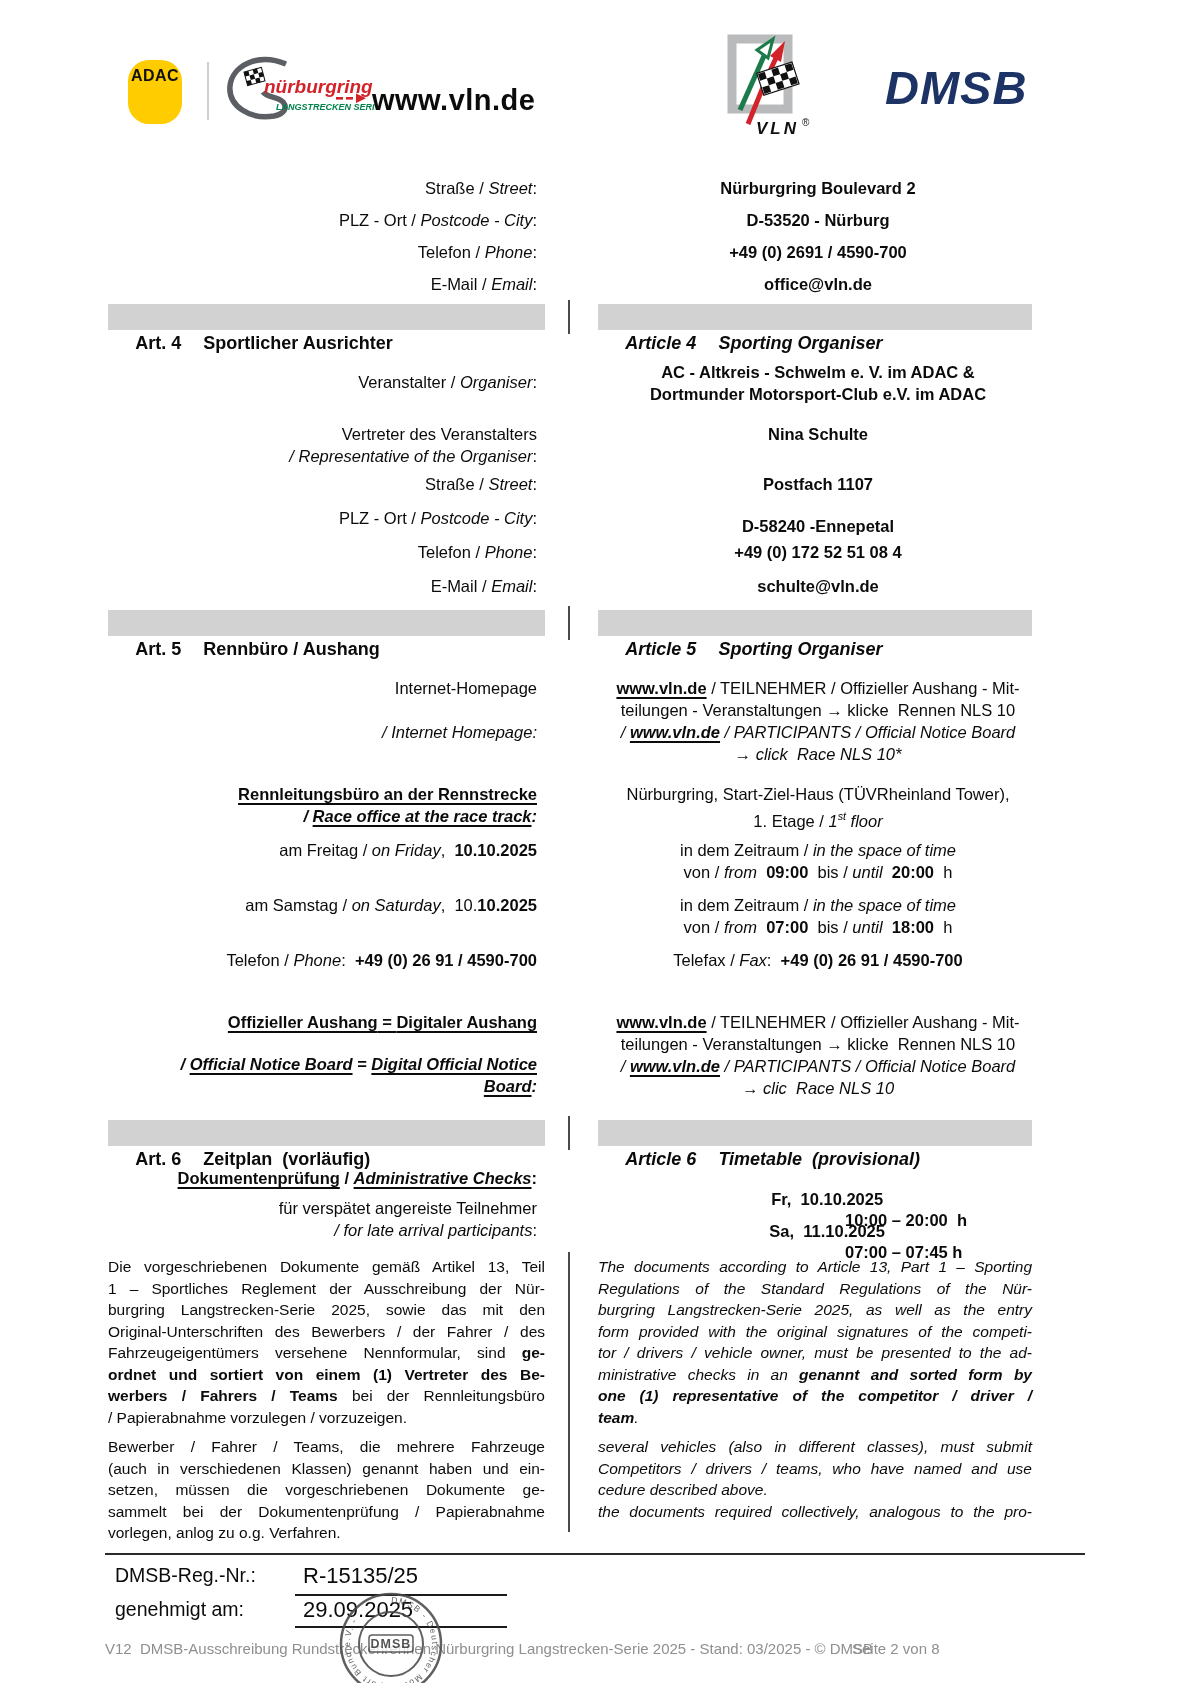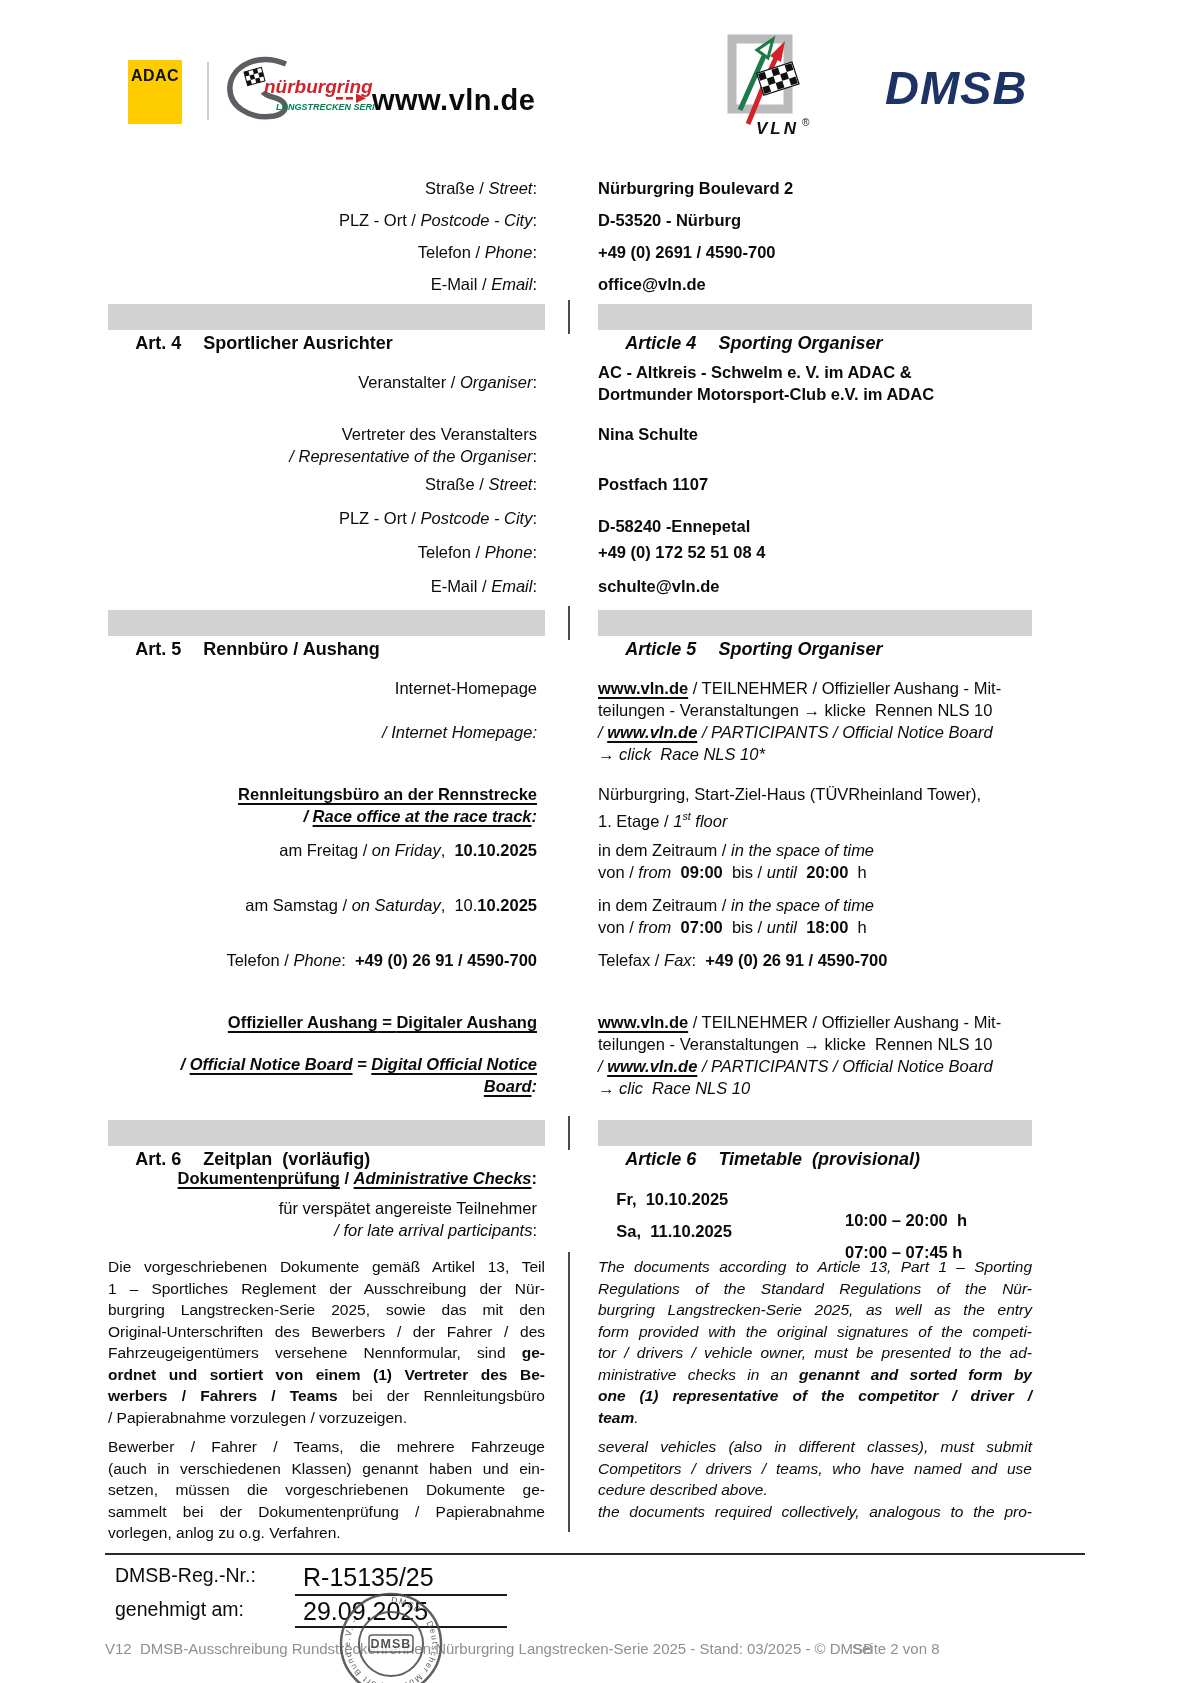--- a/index.html
+++ b/index.html
@@ -1,44 +1,44 @@
 <!DOCTYPE html>
 <html><head>
 <meta charset="utf-8">
 <style>
   html,body{margin:0;padding:0;background:#e8e8e8;}
   .page{position:relative;width:1190px;height:1683px;background:#fff;overflow:hidden;
         font-family:"Liberation Sans",sans-serif;color:#0b0b0b;font-size:16.5px;margin:0 auto;}
   .abs{position:absolute;}
   .lbl{position:absolute;left:108px;width:429px;text-align:right;white-space:pre;line-height:21px;}
-  .val{position:absolute;left:598px;width:440px;white-space:pre;line-height:21px;}
+  .val{position:absolute;left:598px;width:440px;white-space:pre;line-height:21px;text-align:center;}
   .b{font-weight:bold;}
   .i{font-style:italic;}
   .u{text-decoration:underline;text-underline-offset:3px;text-decoration-thickness:1.5px;}
   .sup{vertical-align:super;font-size:0.65em;}
   .bar{position:absolute;height:26px;line-height:26px;background:#d2d2d2;font-size:18px;
        font-weight:bold;padding-left:8px;white-space:pre;box-sizing:border-box;}
   .bar .ttl{margin-left:22px;}
   .bar.l{left:108px;width:437px;}
   .bar.r{left:598px;width:434px;font-style:italic;}
   .vdiv{position:absolute;left:568px;width:2px;background:#4a4a4a;}
   .para{position:absolute;line-height:21.5px;font-size:15.5px;}
   .para.de{left:108px;width:437px;}
   .para.en{left:598px;width:434px;font-style:italic;}
   .pline{text-align:justify;text-align-last:justify;}
   .pline.end{text-align-last:left;}
   .hline{position:absolute;height:2px;background:#2a2a2a;}
   .fld{position:absolute;height:1.5px;background:#1a1a1a;}
   .flabel{position:absolute;left:115px;font-size:19.5px;}
-  .fvalue{position:absolute;left:303px;font-size:25px;}
+  .fvalue{position:absolute;left:303px;font-size:22px;}
   .fnote{position:absolute;left:105px;top:1640px;font-size:15px;color:#8f8f8f;white-space:pre;}
   .fpage{position:absolute;left:852px;top:1640px;font-size:15px;color:#8f8f8f;}
   .adac{position:absolute;left:128px;top:60px;width:54px;height:64px;background:#ffcc00;
         display:flex;justify-content:center;padding-top:7px;box-sizing:border-box;
-        font-weight:bold;font-size:16px;letter-spacing:.5px;color:#111;}
+        font-weight:bold;font-size:16px;letter-spacing:.5px;color:#111;border-radius:21px;}
   .logosep{position:absolute;left:207px;top:62px;width:2px;height:58px;background:#cfcfcf;}
   .site{position:absolute;left:372px;top:84px;font-size:29px;font-weight:800;letter-spacing:.5px;}
   .dmsb{position:absolute;left:885px;top:60px;font-size:47px;font-weight:800;font-style:italic;
         color:#1d3365;letter-spacing:1px;}
   svg text{font-family:"Liberation Sans",sans-serif;}
 </style>
 </head>
 <body>
 
 <div class="page">

